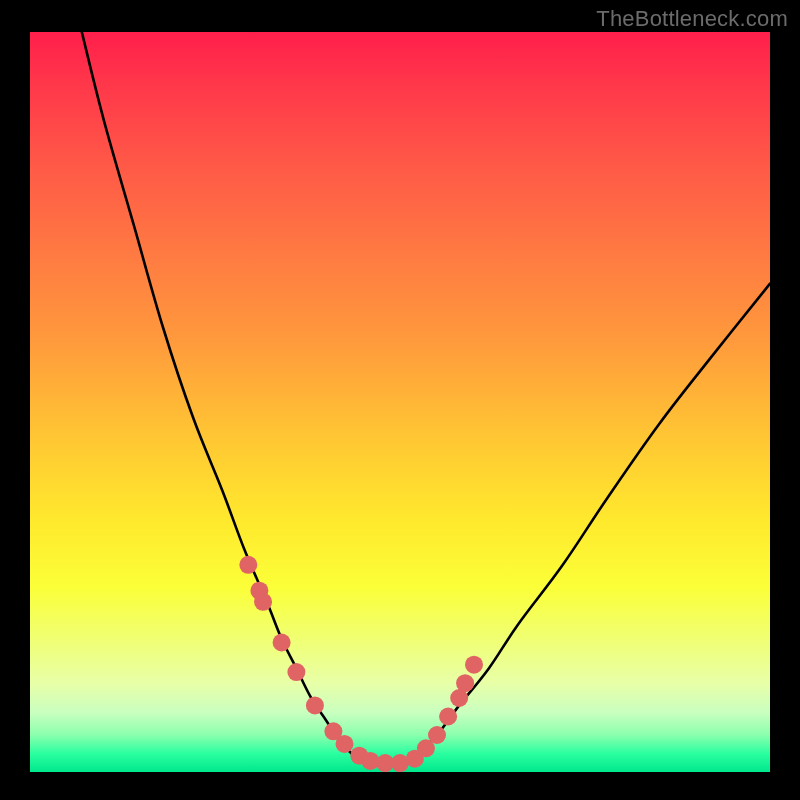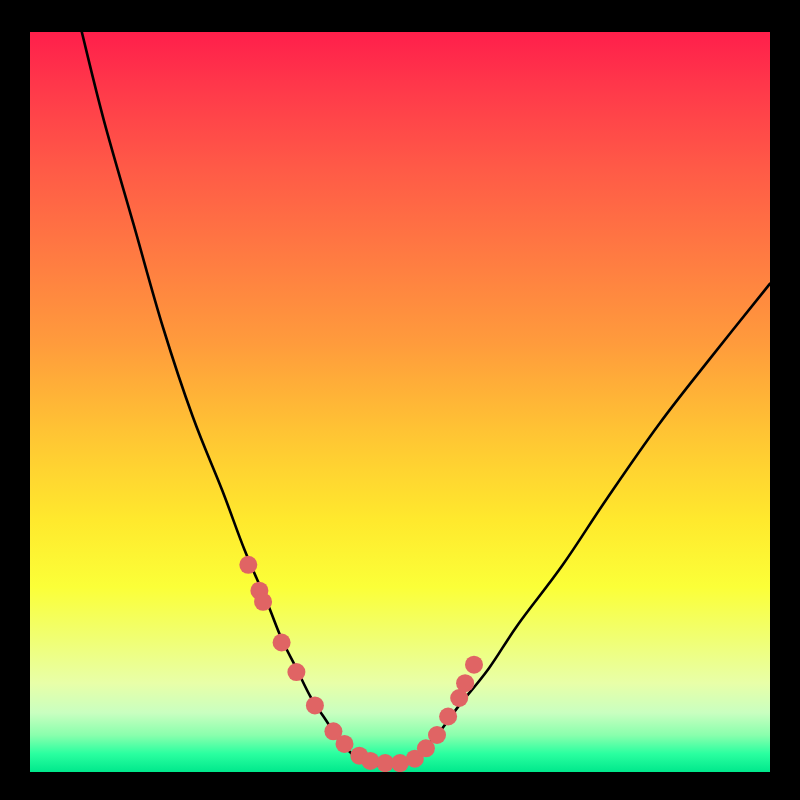--- a/index.html
+++ b/index.html
@@ -90,13 +90,14 @@
           <circle cx="384.8" cy="726.68" r="9" fill="#e06464" stroke="#c24f4f" stroke-width="0"></circle>
           <circle cx="395.90000000000003" cy="716.32" r="9" fill="#e06464" stroke="#c24f4f" stroke-width="0"></circle>
           <circle cx="407.00000000000006" cy="703" r="9" fill="#e06464" stroke="#c24f4f" stroke-width="0"></circle>
           <circle cx="418.09999999999997" cy="684.5" r="9" fill="#e06464" stroke="#c24f4f" stroke-width="0"></circle>
           <circle cx="429.2" cy="666" r="9" fill="#e06464" stroke="#c24f4f" stroke-width="0"></circle>
           <circle cx="435.11999999999995" cy="651.2" r="9" fill="#e06464" stroke="#c24f4f" stroke-width="0"></circle>
           <circle cx="444" cy="632.7" r="9" fill="#e06464" stroke="#c24f4f" stroke-width="0"></circle>
         </g>
     </svg>
   </div>
+  <div class="watermark">TheBottleneck.com</div>
 </div>
 
 </body></html>

